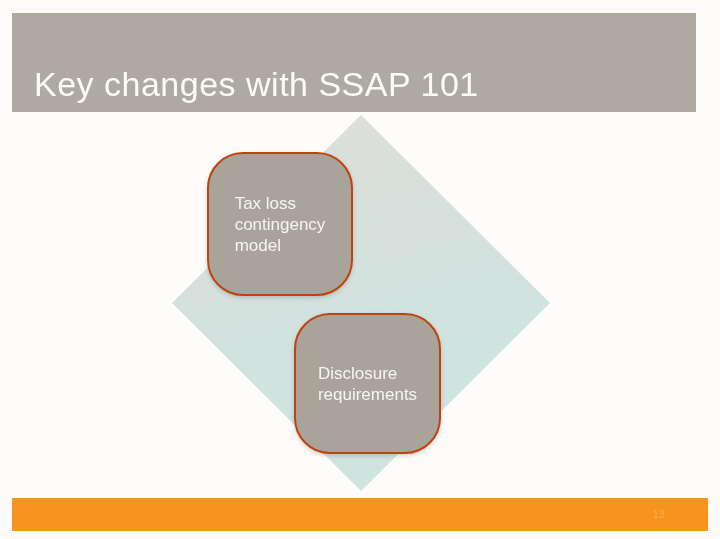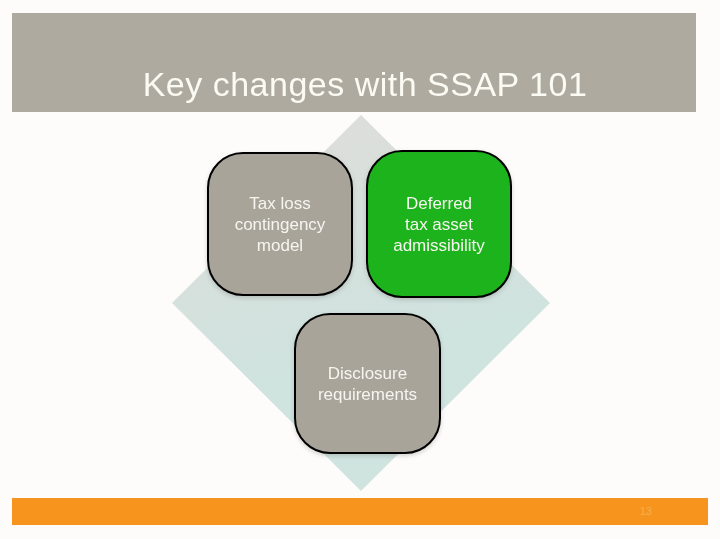--- a/index.html
+++ b/index.html
@@ -23,21 +23,20 @@
     position: absolute;
     left: 12px;
     top: 13px;
     width: 684px;
     height: 99px;
     background: var(--header-bg, #aeaa9f);
     display: flex;
     align-items: flex-end;
     padding: 0 0 9px 22px;
     box-sizing: border-box;
-    justify-content: center;
   }
   .title-bar h1 {
     margin: 0;
     font-size: 34px;
     font-weight: 400;
     letter-spacing: 0.5px;
     line-height: 1.05;
     color: var(--title-text, #fbfaf3);
   }
   
@@ -47,49 +46,49 @@
     top: 115px;
     width: 378px;
     height: 376px;
     clip-path: polygon(50% 0%, 100% 50%, 50% 100%, 0% 50%);
     background: linear-gradient(165deg, var(--diamond-top, #dcdeda) 12%, var(--diamond-bottom, #cfe3df) 62%);
   }
   
   .node {
     position: absolute;
     border-radius: 36px;
-    border: 2px solid #000000;
+    border: 2px solid #c2410c;
     box-sizing: border-box;
     display: flex;
     align-items: center;
     justify-content: center;
-    text-align: center;
+    text-align: left;
     color: var(--box-text, #f6f5ef);
     font-size: 17px;
     line-height: 21px;
     white-space: pre-line;
     box-shadow: 0 2px 4px rgba(90, 88, 80, 0.25);
   }
   .node.gray { background: var(--box-gray, #a9a49a); }
   .node.green { background: var(--box-green, #1db31d); }
   .node-tax-loss   { left: 207px; top: 152px; width: 146px; height: 144px; }
   .node-deferred   { left: 366px; top: 150px; width: 146px; height: 148px; }
   .node-disclosure { left: 294px; top: 313px; width: 147px; height: 141px; }
   
   .footer-bar {
     position: absolute;
     left: 12px;
     top: 498px;
     width: 696px;
-    height: 27px;
+    height: 33px;
     background: var(--footer-orange, #f7941d);
     display: flex;
     align-items: center;
     justify-content: flex-end;
-    padding-right: 56px;
+    padding-right: 43px;
     box-sizing: border-box;
   }
   .page-number {
     color: var(--page-number-text, #f5b14e);
     font-size: 11px;
     line-height: 1;
   }
 </style>
 </head>
 <body style="--slide-bg: #fdfcfa; --header-bg: #aeaa9f; --title-text: #fbfaf3; --box-gray: #a9a49a; --box-green: #1db31d; --box-text: #f6f5ef; --diamond-top: #dcdeda; --diamond-bottom: #cfe3df; --footer-orange: #f7941d; --page-number-text: #f5b14e;">
@@ -101,25 +100,20 @@
   </div>
 
   <div class="diamond"></div>
 
   <div class="node gray node-tax-loss">
     <span>Tax loss
 contingency
 model</span>
   </div>
 
-  <div class="node green node-deferred">
-    <span>Deferred
-tax asset
-admissibility</span>
-  </div>
 
   <div class="node gray node-disclosure">
     <span>Disclosure
 requirements</span>
   </div>
 
   <div class="footer-bar">
     <span class="page-number">13</span>
   </div>
 

